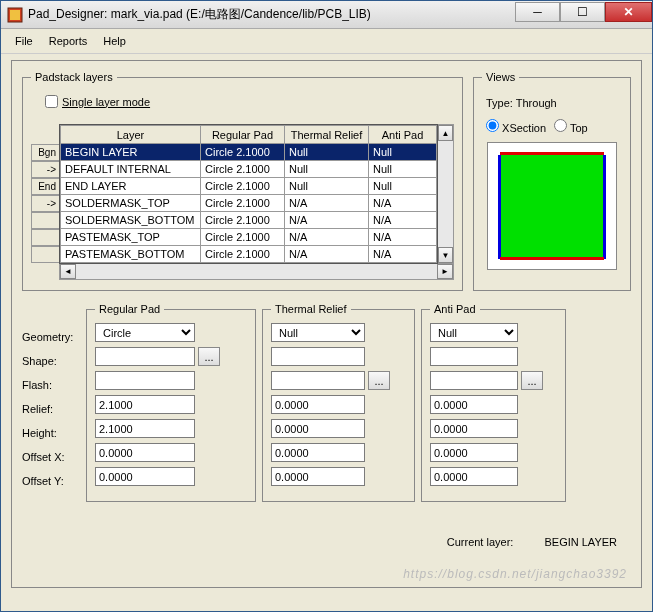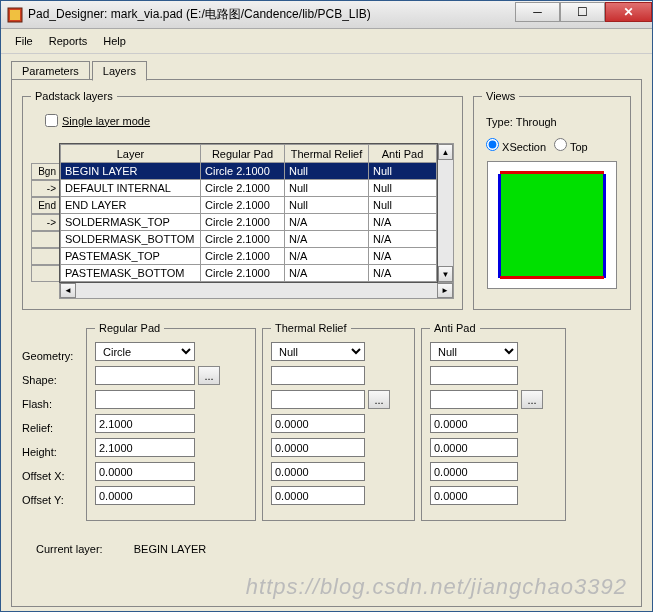--- a/index.html
+++ b/index.html
@@ -55,23 +55,23 @@
 .padcol fieldset{width:170px;min-height:186px}
 .padcol.narrow fieldset{width:153px}
 .padcol.narrow2 fieldset{width:145px}
 .field{height:24px;display:flex;gap:3px}
 .field input[type=text],.field select{border:1px solid #7b7b7b;background:#fff;height:19px;padding:1px 3px;font-size:11px}
 .field select{width:100px}
 .field input[type=text]{width:100px}
 .field .browse{width:22px;height:19px;border:1px solid #888;background:linear-gradient(#f8f8f8,#ddd);display:flex;align-items:center;justify-content:center}
 .padcol.narrow .field select,.padcol.narrow .field input[type=text]{width:94px}
 .padcol.narrow2 .field select,.padcol.narrow2 .field input[type=text]{width:88px}
-.curlayer{text-align:left;margin-top:14px}
+.curlayer{text-align:right;margin-top:26px}
 .curlayer span{margin:0 14px}
-.watermark{position:absolute;right:14px;bottom:6px;color:#bbb;font-size:22px;font-style:italic;letter-spacing:1px;pointer-events:none}
+.watermark{position:absolute;right:14px;bottom:6px;color:#bbb;font-size:12px;font-style:italic;letter-spacing:1px;pointer-events:none}
 </style>
 </head>
 <body>
 
 <div class="window">
   <div class="titlebar">
     <span class="icon">
       <svg width="16" height="16">
           <rect x="1" y="1" width="14" height="14" fill="#d04020" stroke="#602010"></rect>
           <rect x="3" y="3" width="10" height="10" fill="#f0c040"></rect>
@@ -83,24 +83,20 @@
       <div class="winbtn">☐</div>
       <div class="winbtn close">✕</div>
     </div>
   </div>
   <div class="menubar">
     <span>File</span>
     <span>Reports</span>
     <span>Help</span>
   </div>
   <div class="client">
-    <div class="tabs">
-      <div class="tab">Parameters</div>
-      <div class="tab active">Layers</div>
-    </div>
     <div class="tabpanel">
 
       <div class="top">
         <fieldset class="padstack">
           <legend>Padstack layers</legend>
           <label class="chk">
             <input type="checkbox" style="">
             <span class="underline">Single layer mode</span>
           </label>
           <div class="tablewrap">

